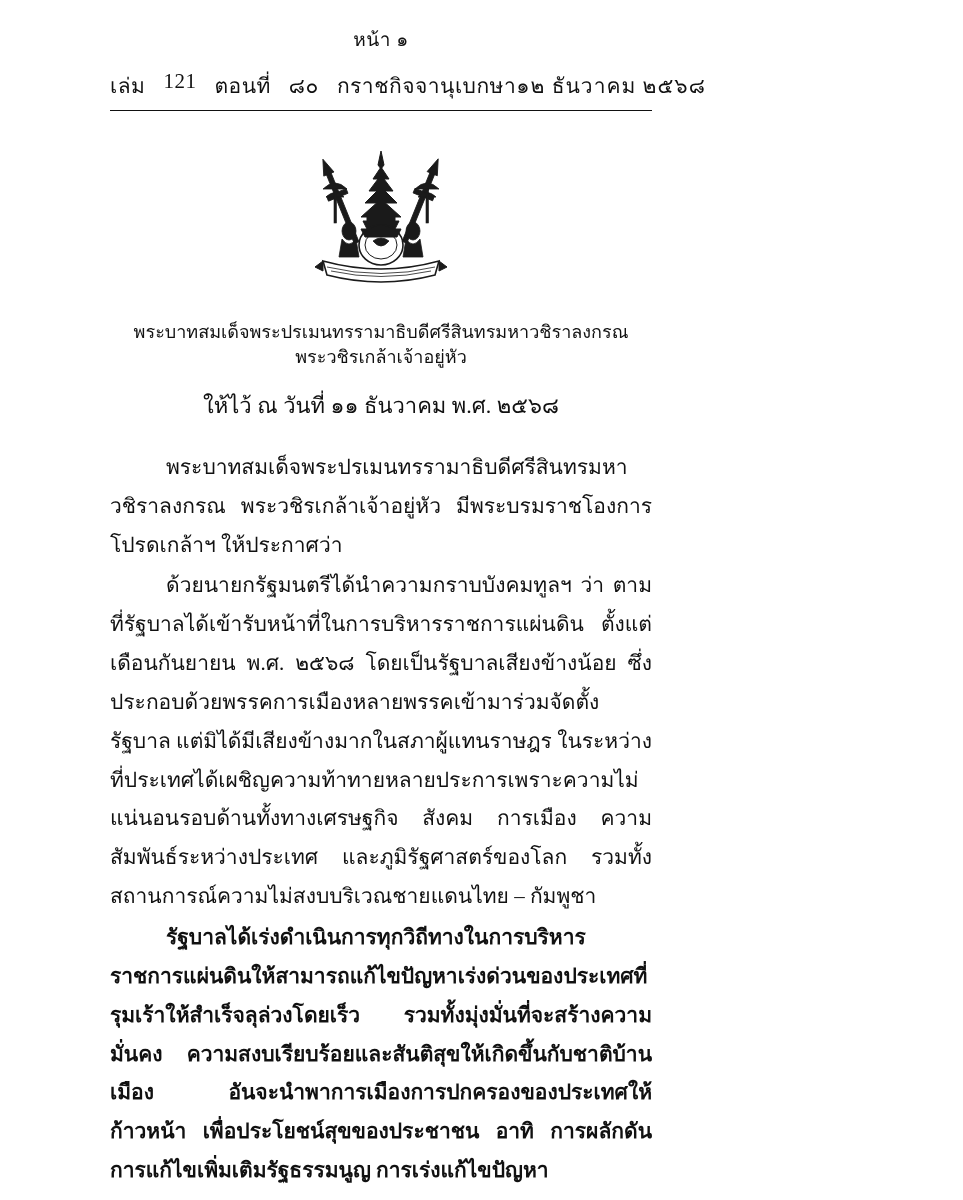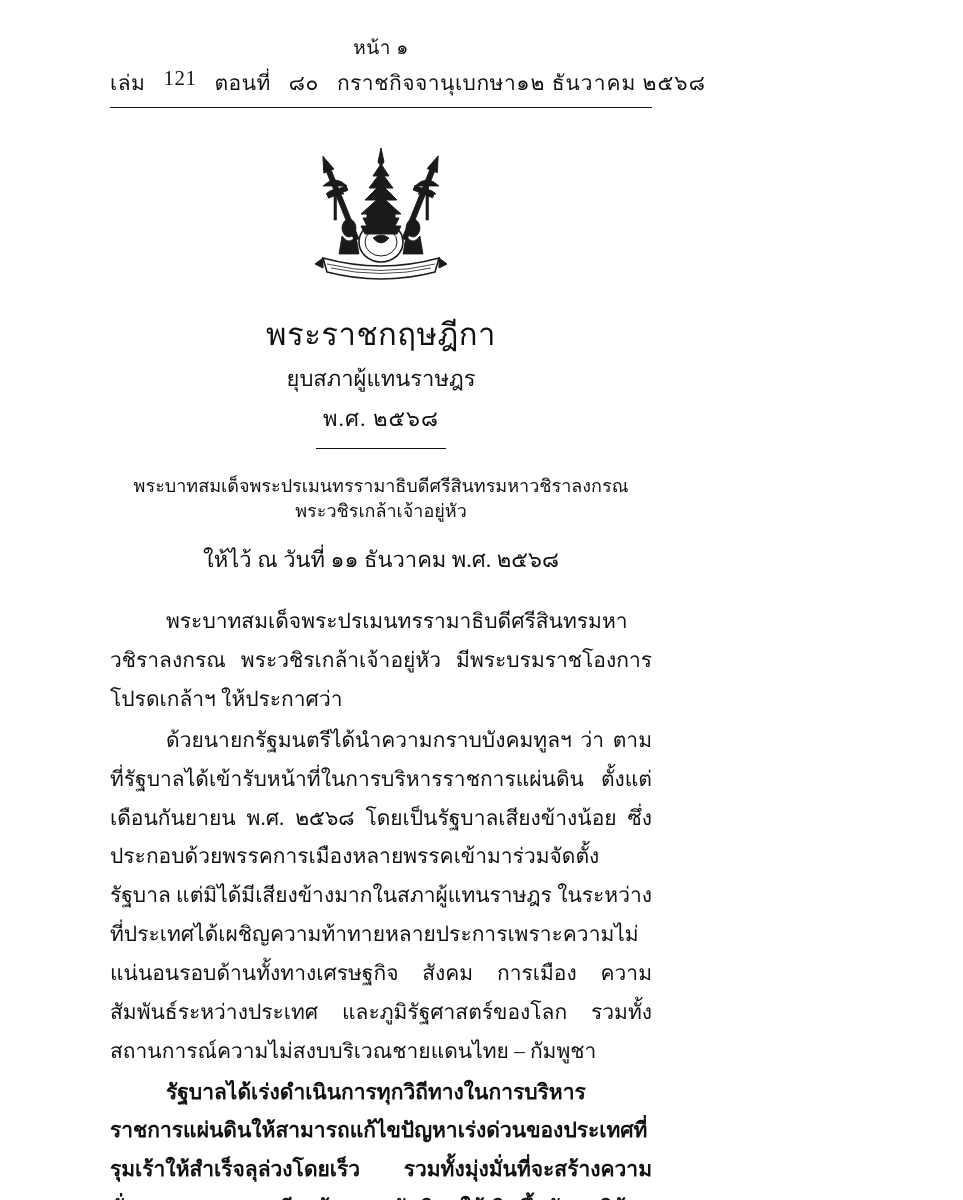--- a/index.html
+++ b/index.html
@@ -13,39 +13,39 @@
     font-family: "Liberation Serif", "DejaVu Serif", serif;
     color: #111111;
     position: relative;
     overflow: hidden;
   }
   .page {
     width: 762px;
     height: 1200px;
     position: relative;
     box-sizing: border-box;
-    padding: 8px 110px;
+    padding: 0 110px;
   }
 
   
   .masthead {
     position: relative;
     padding-top: 28px;
     text-align: center;
   }
   .page-no {
     font-size: 19px;
     letter-spacing: .5px;
     line-height: 1.3;
   }
   .header-row {
     display: flex;
     align-items: flex-end;
     justify-content: space-between;
-    margin-top: 5px;
+    margin-top: 16px;
     font-size: 21px;
     letter-spacing: .5px;
   }
   .header-left {
     display: flex;
     gap: 18px;
     white-space: nowrap;
   }
   .header-left .vol-label,
   .header-left .vol-num,
@@ -216,26 +216,20 @@
           <path d="M42 116 q58 16 116 0 l-4 14 q-54 14 -108 0 z" fill="none" stroke-width="1.6"></path>
           <path d="M46 122 q54 13 108 0" fill="none" stroke-width="0.8"></path>
           <path d="M50 126 q50 11 100 0" fill="none" stroke-width="0.8"></path>
           <path d="M42 116 l-8 6 l8 4 z" stroke-width="1"></path>
           <path d="M158 116 l8 6 l-8 4 z" stroke-width="1"></path>
         </g>
       </svg>
     </span>
   </div>
 
-  <div class="title-block">
-    <div class="doc-title">พระราชกฤษฎีกา</div>
-    <div class="doc-subtitle">ยุบสภาผู้แทนราษฎร</div>
-    <div class="doc-year">พ.ศ. ๒๕๖๘</div>
-    <div class="short-rule"></div>
-  </div>
 
   <div class="king-name">
     <span class="line1">พระบาทสมเด็จพระปรเมนทรรามาธิบดีศรีสินทรมหาวชิราลงกรณ</span>
     <span class="line2">พระวชิรเกล้าเจ้าอยู่หัว</span>
   </div>
 
   <div class="date-block">
     <div>ให้ไว้ ณ วันที่ ๑๑ ธันวาคม พ.ศ. ๒๕๖๘</div>
   </div>
 

